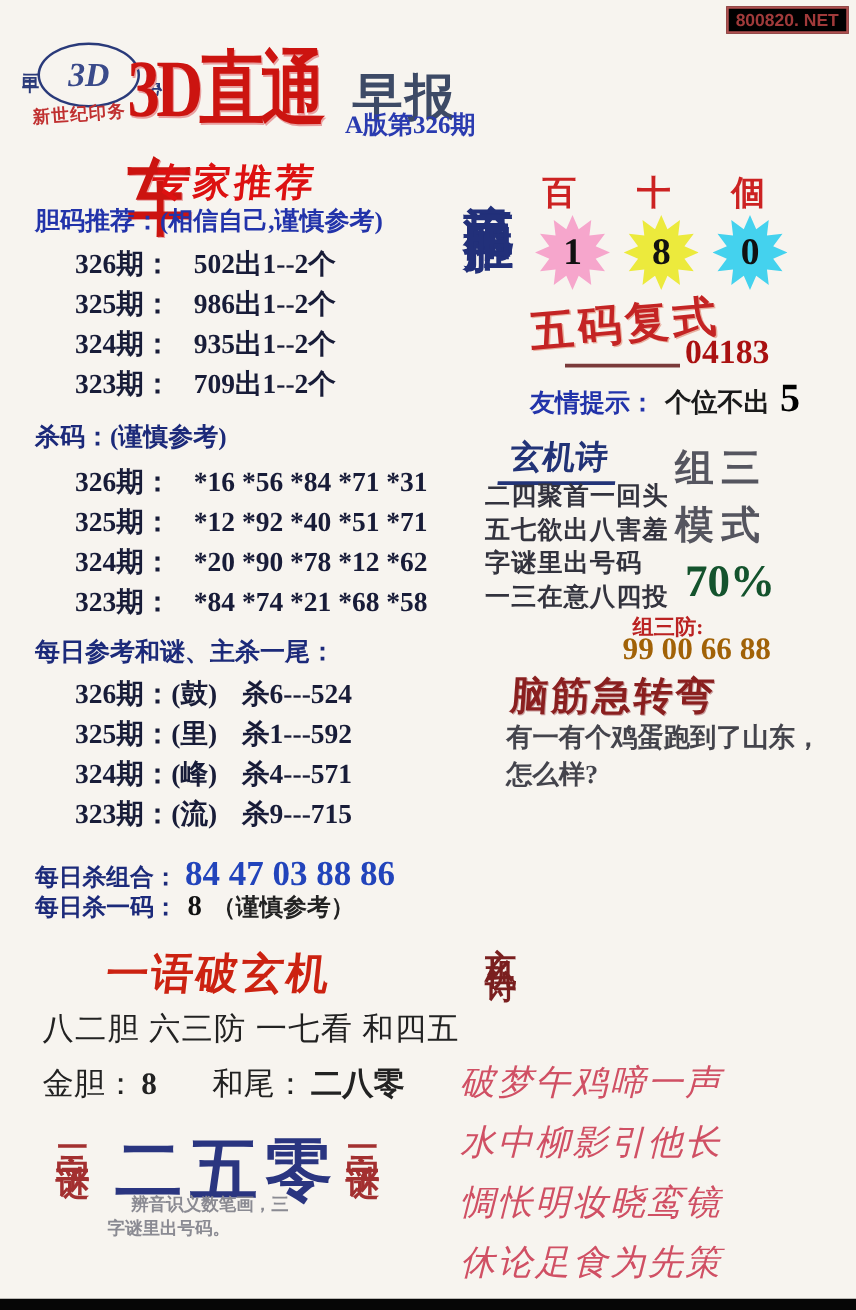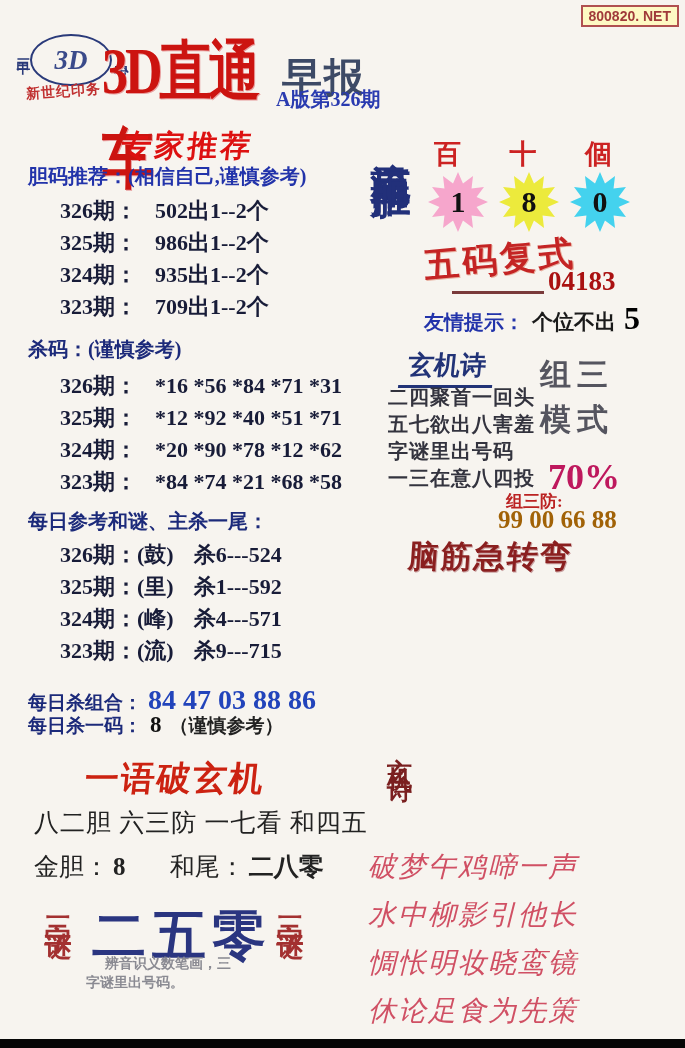--- a/index.html
+++ b/index.html
@@ -5,21 +5,21 @@
   html,body{margin:0;padding:0;}
   .page{
     position:relative; width:685px; height:1048px; overflow:hidden;
     background:#f7f4ef;
     font-family:"Liberation Serif","DejaVu Serif",serif;
     color:#1a1a2e;
   }
   
   .watermark{
     position:absolute; top:5px; right:6px; border:2px solid #b05050;
-    color:#a03a3a; background:#fef9c3; padding:1px 6px;
+    color:#a03a3a; background:#000000; padding:1px 6px;
     font-family:"Liberation Sans","DejaVu Sans",sans-serif;
     font-size:14px; font-weight:bold;text-align:right;
   }
   .logo{position:absolute; left:12px; top:28px; width:118px; height:92px;}
   .logo-oval{
     position:absolute; left:18px; top:6px; width:78px; height:48px;
     border:2px solid #2a3a7a; border-radius:50%;
     display:flex; align-items:center; justify-content:center;
   }
   .logo-3d{font-size:27px; font-weight:bold; font-style:italic; color:#3a4a8a;}
@@ -96,21 +96,21 @@
   .tip-line{position:absolute; left:424px; top:300px; white-space:nowrap;}
   .tip-line .lbl{color:#2233aa; font-weight:bold; font-size:20px;}
   .tip-line .txt{color:#1a1a1a; font-size:21px; font-weight:bold; margin-left:8px;}
   .tip-line .num{color:#000; font-size:32px; font-weight:bold; margin-left:8px;}
   .xj1-title{position:absolute; left:400px; top:348px; font-size:26px; font-weight:bold;
     color:#223377; border-bottom:3px solid #223377; padding:0 8px 2px 8px; transform:skewX(-6deg);}
   .xj1-lines{position:absolute; left:376px; top:384px; font-size:20px; color:#33333e;
     line-height:27px; font-weight:bold; letter-spacing:1px;margin-left:12px;}
   .zusan-mode{position:absolute; left:540px; top:352px; font-size:31px; font-weight:bold;
     color:#55555f; letter-spacing:6px; line-height:45px;}
-  .zusan-pct{position:absolute; left:548px; top:456px; font-size:36px; font-weight:bold; color:#be185d;}
+  .zusan-pct{position:absolute; left:548px; top:444px; font-size:36px; font-weight:bold; color:#14532d;}
   .fang-label{position:absolute; left:506px; top:490px; font-size:17px; font-weight:bold; color:#bb2222;}
   .fang-value{position:absolute; left:498px; top:506px; font-size:25px; font-weight:bold; color:#a16207;}
   .riddle-title{position:absolute; left:408px; top:536px; font-size:31px; font-weight:bold;
     color:#8a1f1f; letter-spacing:2px; text-shadow:1px 1px 0 #caa0a0; transform:skewX(-4deg);}
   .riddle-text{position:absolute; left:405px; top:576px; font-size:21px; color:#44444c;
     line-height:29px; font-weight:bold;}
   .xj2-title{position:absolute; left:383px; top:738px; font-size:25px; font-weight:bold;
     color:#7a1f1f; letter-spacing:9px;}
   .xj2-lines{position:absolute; left:368px; top:843px; font-size:28px; color:#d05064;
     line-height:48px; letter-spacing:2px;font-style:italic;}
@@ -232,20 +232,22 @@
   </div>
   <div class="zusan-mode">
     <span style="display:block;width:85px;">组三模式</span>
   </div>
   <div class="zusan-pct">70%</div>
   <div class="fang-label">组三防:</div>
   <div class="fang-value">99 00 66 88</div>
 
   <div class="riddle-title">脑筋急转弯</div>
   <div class="riddle-text">
+    <div>有一有个鸡蛋跑到了山东，</div>
+    <div>怎么样?</div>
   </div>
 
   <div class="xj2-title vert">玄机诗</div>
   <div class="xj2-lines">
     <div>破梦午鸡啼一声</div>
     <div>水中柳影引他长</div>
     <div>惆怅明妆晓鸾镜</div>
     <div>休论足食为先策</div>
   </div>
 

